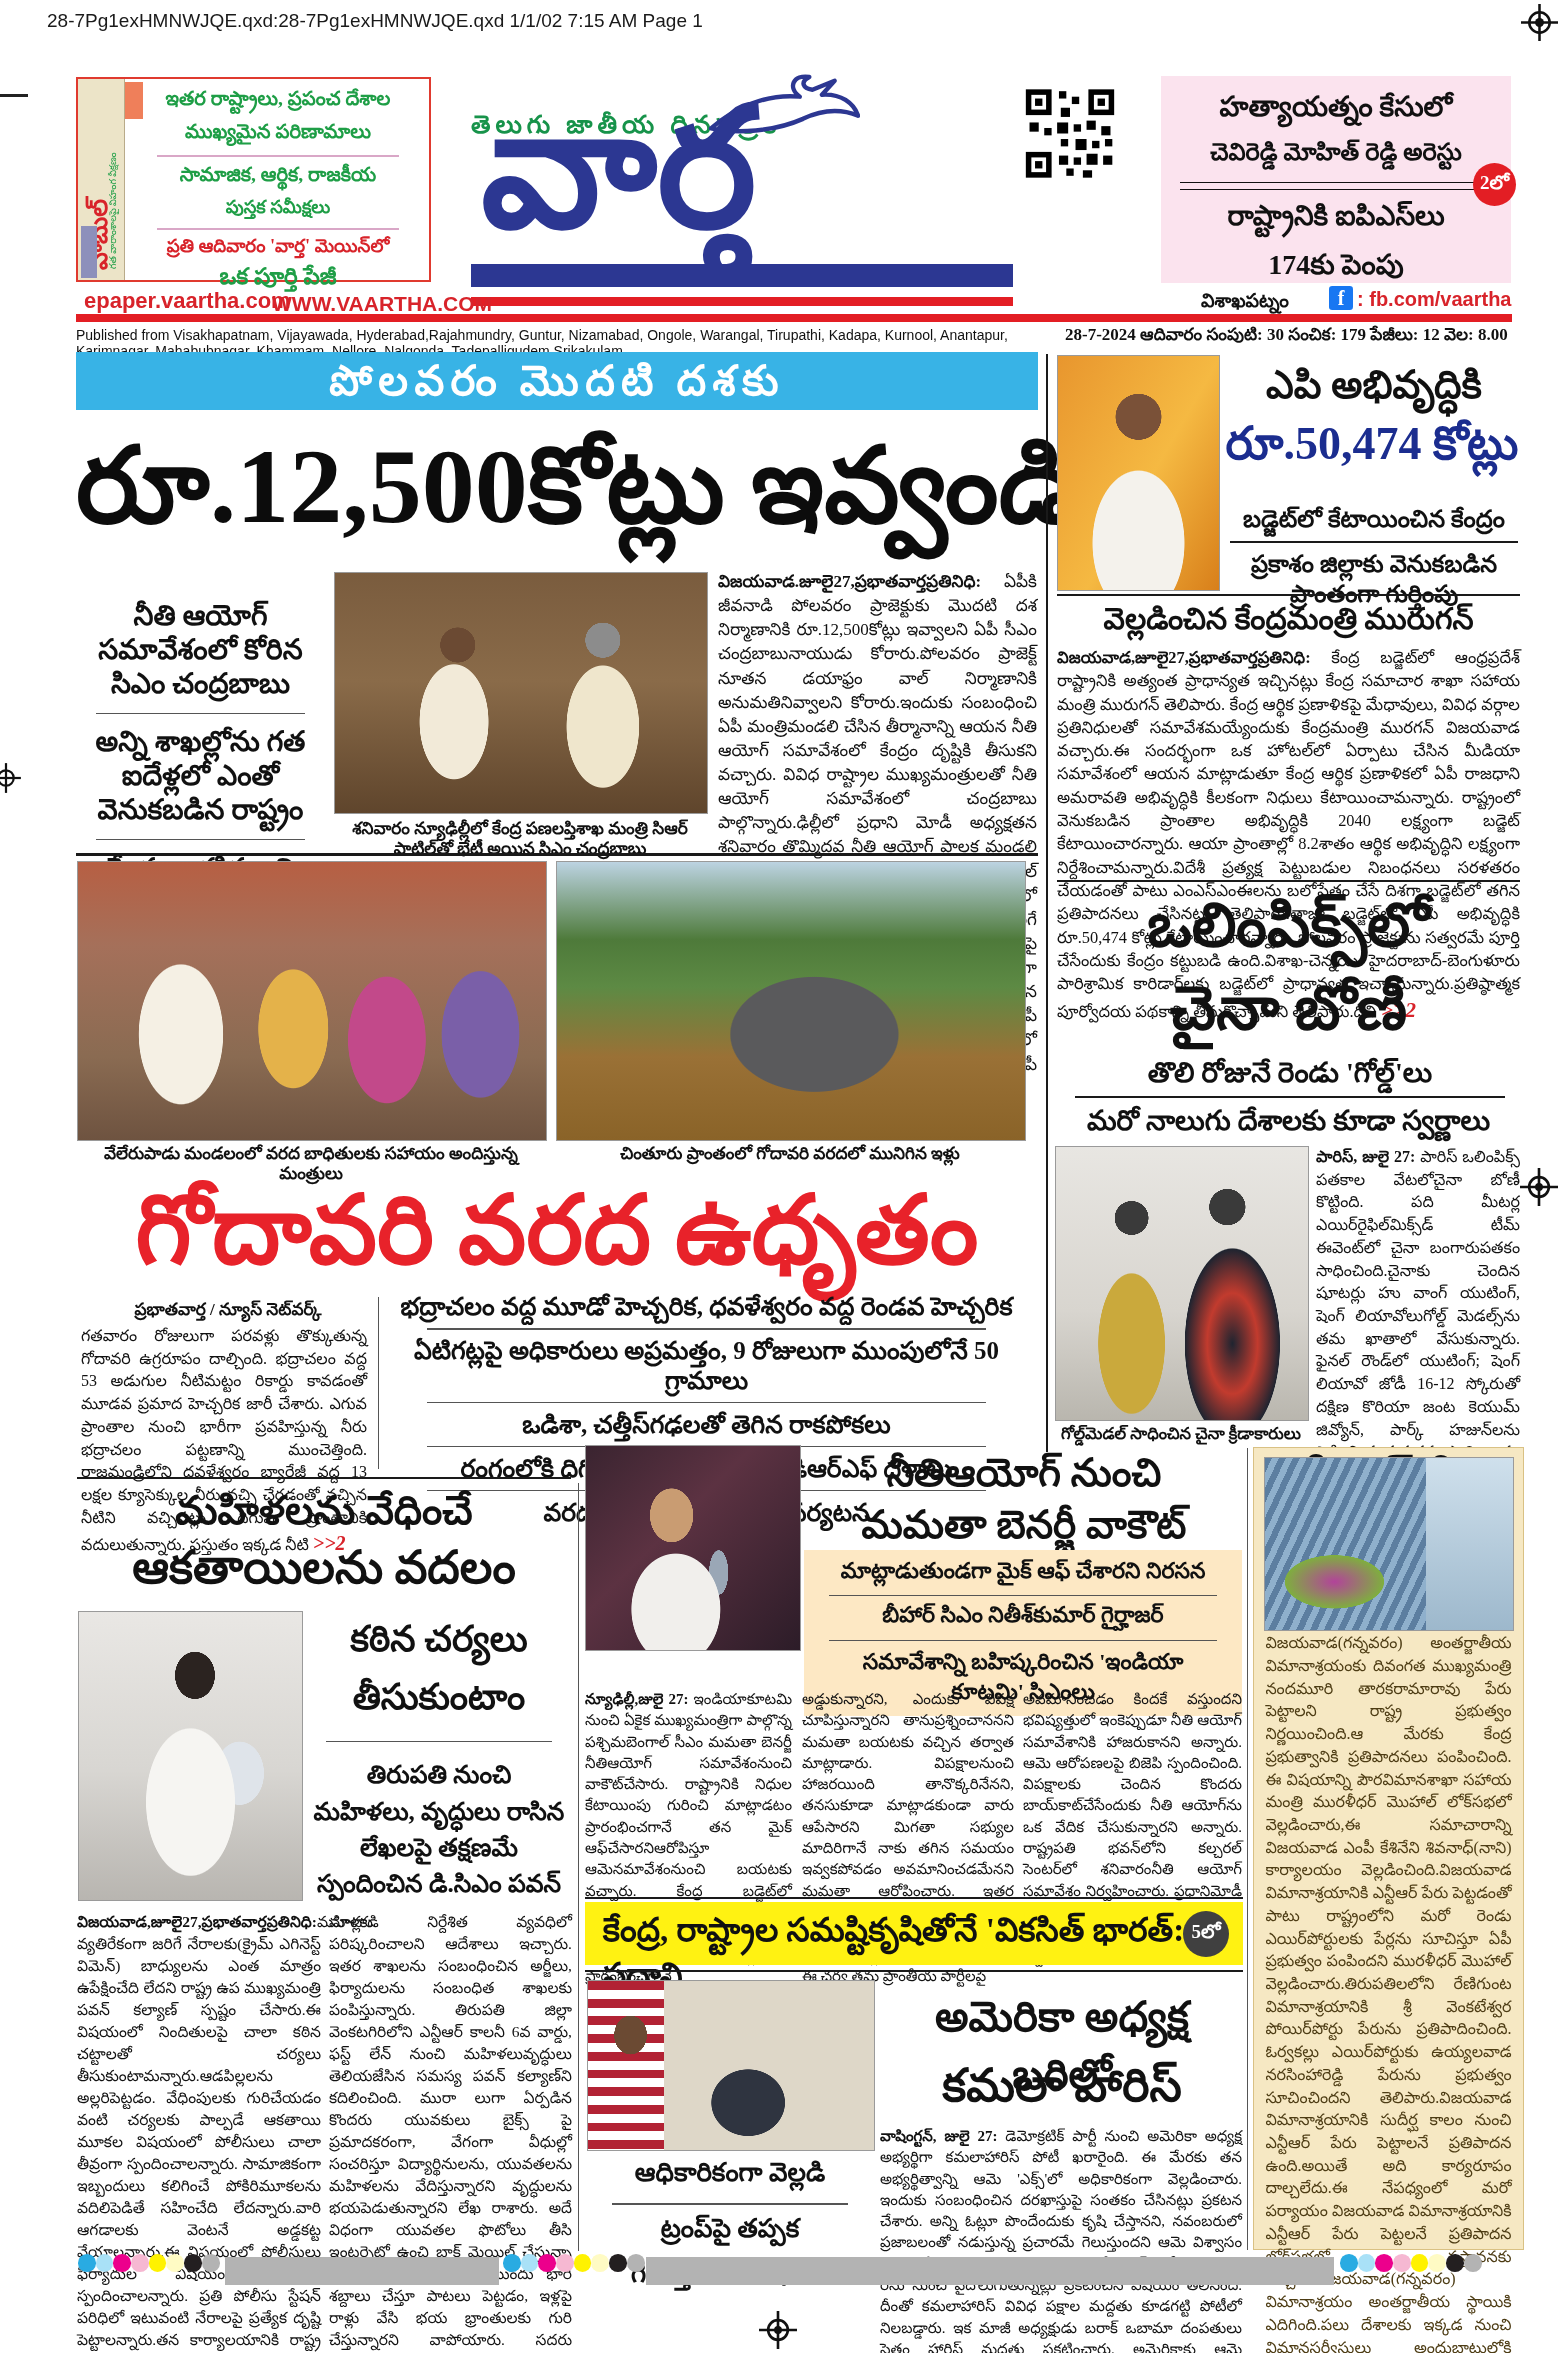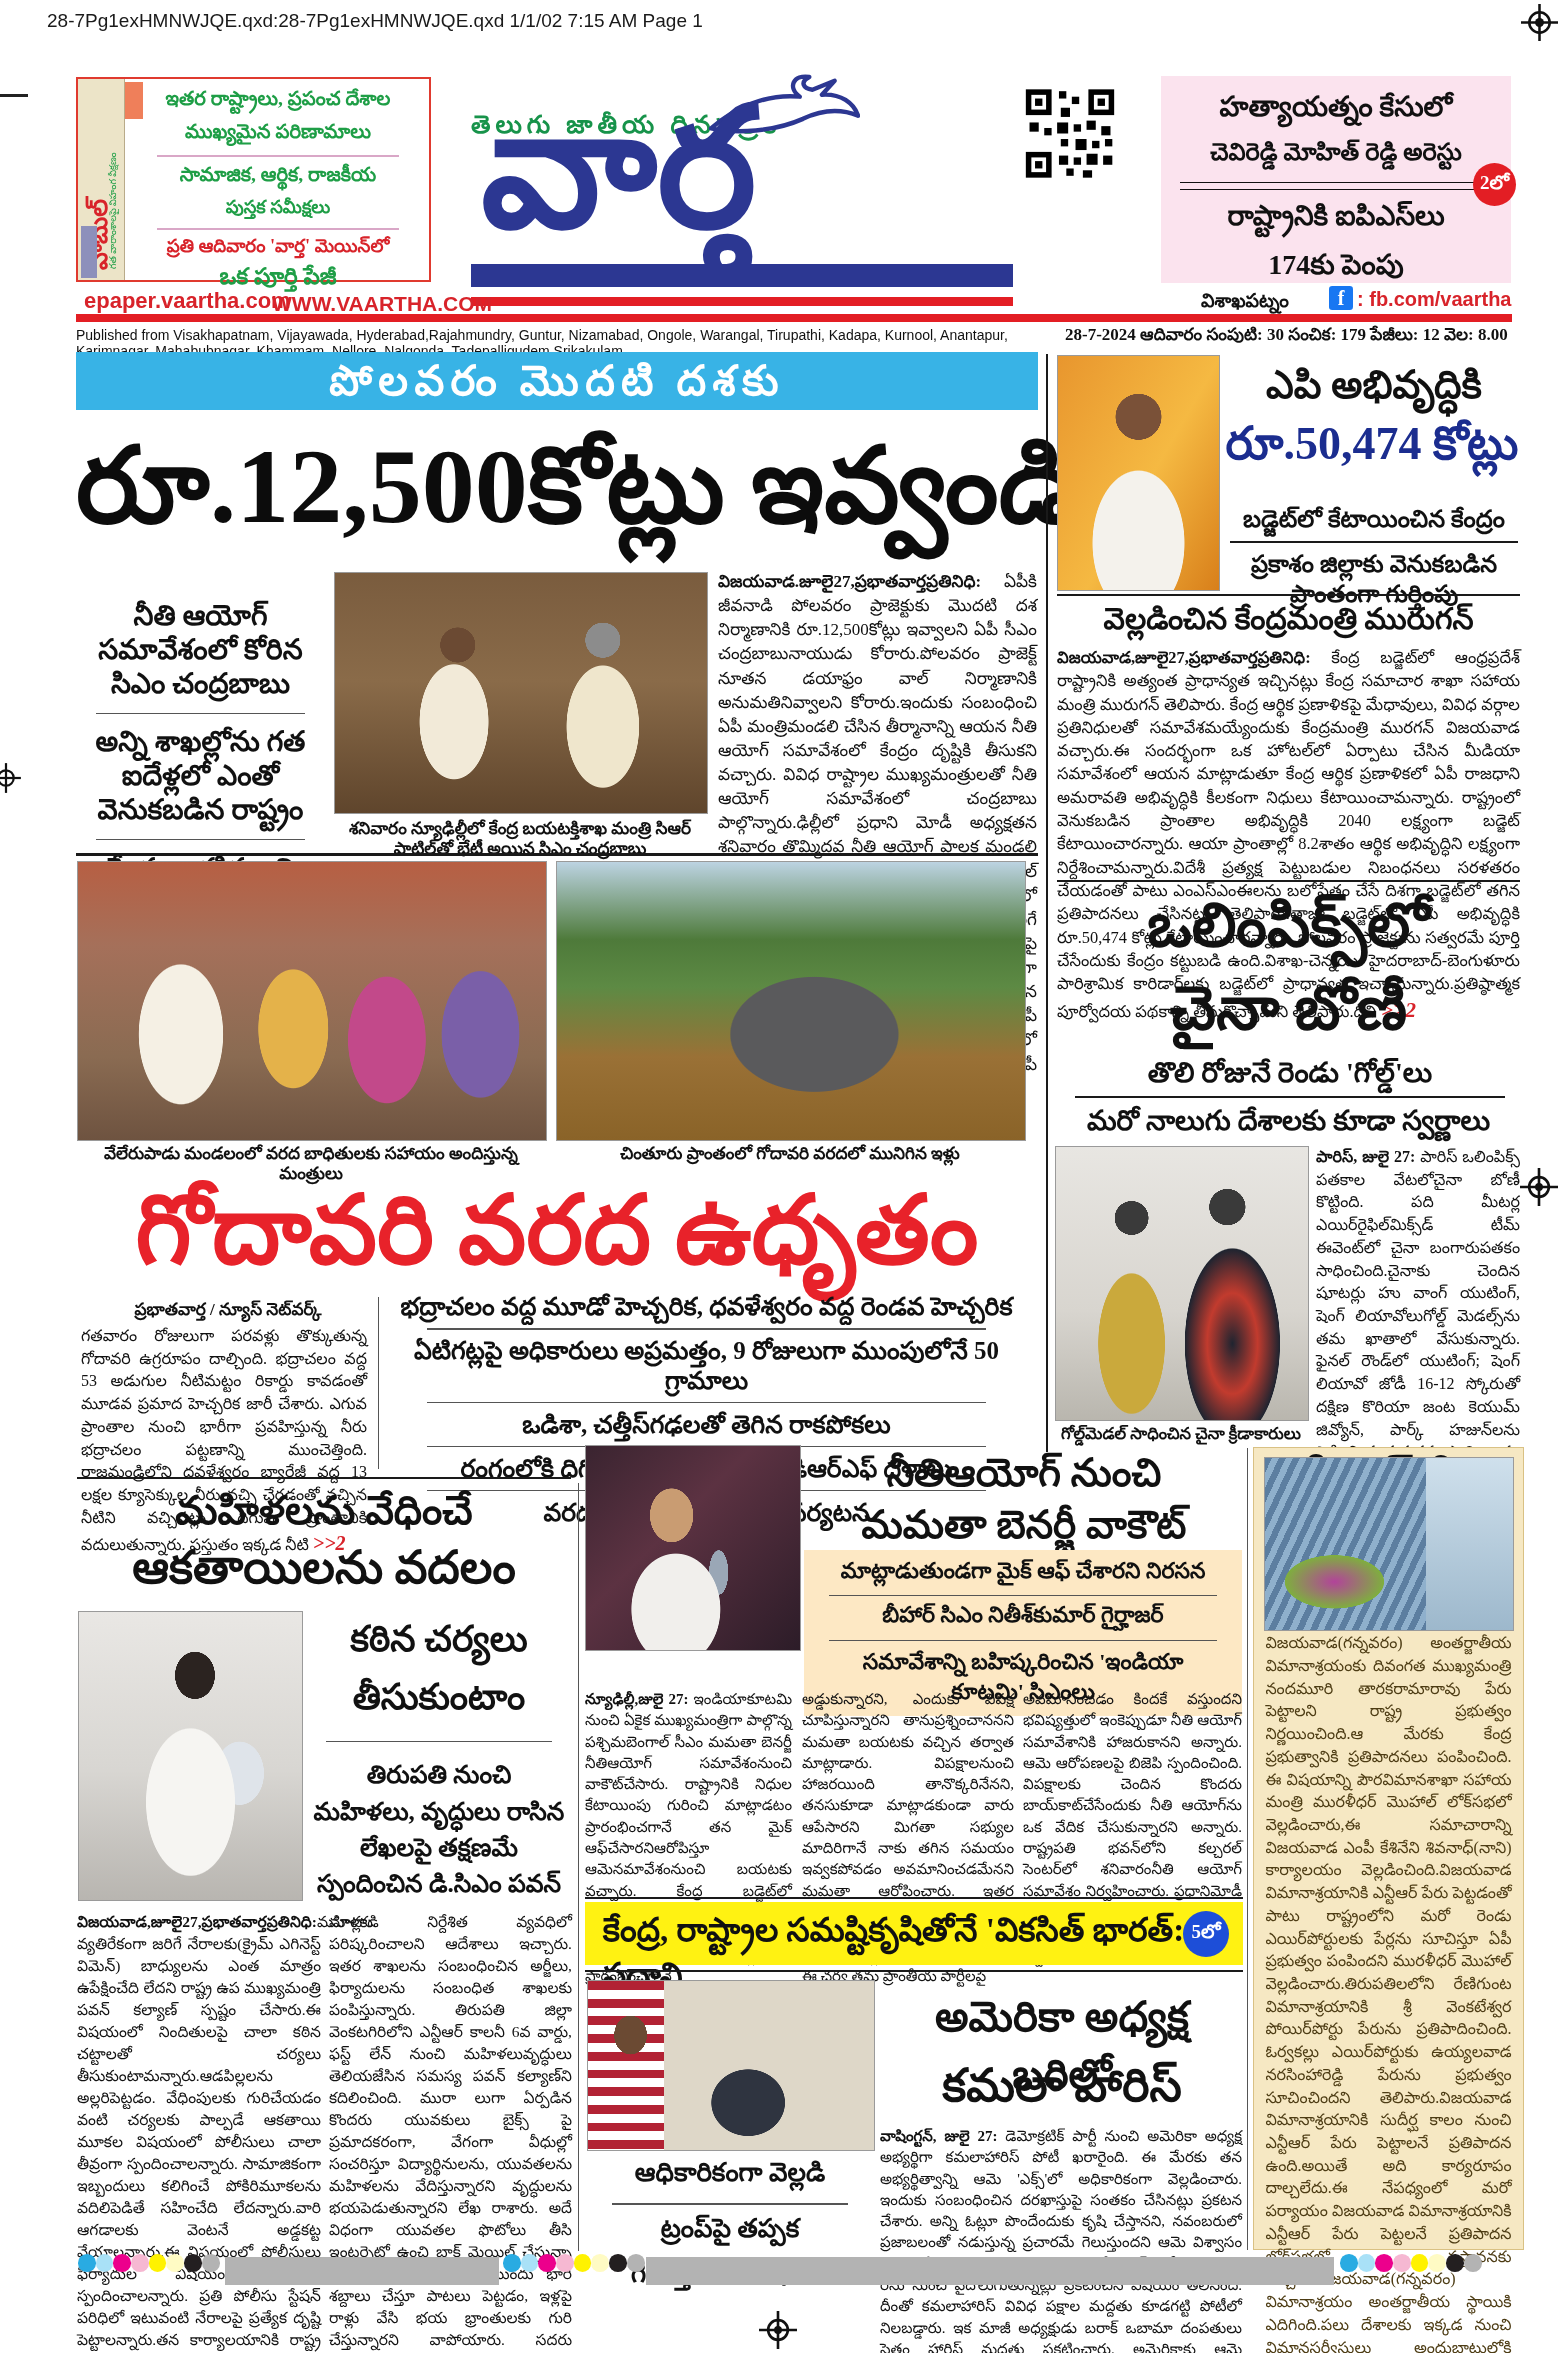--- a/index.html
+++ b/index.html
@@ -150,21 +150,21 @@
     <div class="subhead-item" style="font-size:28.4px;">కేంద్రజలశక్తిమంత్రి సిఆర్ పాటిల్‌తో చంద్రబాబు భేటీ</div>
   </div>
 
   <div class="photo" style="left:334px;top:572px;width:372px;height:240px;
               background:
                 radial-gradient(57px 95px at 32% 62%, #f2ead8 0%, #f2ead8 60%, transparent 61%),
                 radial-gradient(60px 101px at 72% 64%, #efe6cc 0%, #efe6cc 60%, transparent 61%),
                 radial-gradient(29px 29px at 33% 30%, #6b4a33 0%, #6b4a33 60%, transparent 61%),
                 radial-gradient(29px 29px at 72% 28%, #8c8c8c 0%, #8c8c8c 60%, transparent 61%),
                 linear-gradient(180deg, #7a5c3e 0%, #8a6b49 45%, #5f452c 100%);"></div>
-  <div class="abs c cap" style="left:334px;top:819px;width:372px;">శనివారం న్యూఢిల్లీలో కేంద్ర బయటక్తిశాఖ మంత్రి సిఆర్ పాటిల్‌తో భేటీ అయిన సిఎం చంద్రబాబు</div>
+  <div class="abs c cap" style="left:334px;top:819px;width:372px;">శనివారం న్యూఢిల్లీలో కేంద్ర పణలప్తిశాఖ మంత్రి సిఆర్ పాటిల్‌తో భేటీ అయిన సిఎం చంద్రబాబు</div>
 
   <div class="abs body-txt" style="left:718px;top:570px;width:319px;height:281px;font-size:17px;">
     <span class="dl">విజయవాడ.జూలై27,ప్రభాతవార్తప్రతినిధి:</span><span> ఏపీకి జీవనాడి పోలవరం ప్రాజెక్టుకు మొదటి దశ నిర్మాణానికి రూ.12,500కోట్లు ఇవ్వాలని ఏపీ సీఎం చంద్రబాబునాయుడు కోరారు.పోలవరం ప్రాజెక్ట్ నూతన డయాఫ్రం వాల్ నిర్మాణానికి అనుమతినివ్వాలని కోరారు.ఇందుకు సంబంధించి ఏపీ మంత్రిమండలి చేసిన తీర్మానాన్ని ఆయన నీతి ఆయోగ్ సమావేశంలో కేంద్రం దృష్టికి తీసుకని వచ్చారు. వివిధ రాష్ట్రాల ముఖ్యమంత్రులతో నీతి ఆయోగ్ సమావేశంలో చంద్రబాబు పాల్గొన్నారు.ఢిల్లీలో ప్రధాని మోడీ అధ్యక్షతన శనివారం తొమ్మిదవ నీతి ఆయోగ్ పాలక మండలి సమావేశం అయింది. రాష్ట్రపతిభవన్ లోని కల్చరల్ సెంటర్ లో సమావేశం అయింది.ఈ కార్యక్రమంలో సీఎం చంద్రబాబు వికసిత్ 2047 అజెండాగా జరిగే నీతి ఆయోగ్ భేటీలో ఏపీ అభివృద్ధిపై ప్రస్తావించారు. వికసిత్ భారత్ 2047 లో భాగంగా వికసిత్ ఏపీ 2047 విజన్ డాక్యుమెంట్ రూపకల్పన చేపట్టింది. ఆంధ్రప్రదేశ్ ప్రభుత్వం వికసిత్ ఏపీ 2047లో ని అంశాలను నీతి అయోగ్ భేటీలో ప్రస్తావించారు. వికసిత్ భారత్, వికసిత ఏపీ లక్ష్యసాధనకు అమరావతి, పోలవరం</span>
     <span class="more" style="font-size:21.5px;">&gt;&gt;2</span>
   </div>
   <div class="rule" style="left:76px;top:853px;width:962px;height:2.5px;"></div>
 
   <div class="rule" style="left:1046px;top:354px;width:1.9px;height:1098px;"></div>
 
   <div class="photo" style="left:1057px;top:355px;width:161px;height:234px;
@@ -294,21 +294,21 @@
   <div class="abs body-txt" style="left:802px;top:1689px;width:212px;height:204px;font-size:15px;">
     <span>అడ్డుకున్నారని, ఎందుకు వివక్ష చూపిస్తున్నారని తానుప్రశ్నించాననని మమతా బయటకు వచ్చిన తర్వాత మాట్లాడారు. విపక్షాలనుంచి హాజరయింది తానొక్కరినేనని, తనసుకూడా మాట్లాడకుండా వారు ఆపేసారని మిగతా సభ్యుల మాదిరిగానే నాకు తగిన సమయం ఇవ్వకపోవడం అవమానించడమేనని మమతా ఆరోపించారు. ఇతర సభ్యులు 20 నుంచి 25 నిమిషాలవరకూ మాట్లాడారని తనను మాత్రం మాట్లాడనీయలేదని అన్నారు. ఈ చర్య తమ ప్రాంతీయ పార్టీలపై</span>
   </div>
   <div class="abs body-txt" style="left:1023px;top:1689px;width:219px;height:204px;font-size:15px;">
     <span>అవమానించడం కిందకే వస్తుందని భవిష్యత్తులో ఇంకెప్పుడూ నీతి ఆయోగ్ సమావేశానికి హాజరుకానని అన్నారు. ఆమె ఆరోపణలపై బిజెపి స్పందించింది. విపక్షాలకు చెందిన కొందరు బాయ్‌కాట్‌చేసేందుకు నీతి ఆయోగ్‌ను ఒక వేదిక చేసుకున్నారని అన్నారు. రాష్ట్రపతి భవన్‌లోని కల్చరల్ సెంటర్‌లో శనివారంనీతి ఆయోగ్ సమావేశం నిర్వహించారు. ప్రధానిమోడీ అధ్యక్షతన జరిగినీ సమావేశంలో రాష్ట్రాల సీఎంలు కేంద్రపాలితప్రాంతాల లెఫ్టినెంట్</span>
   </div>
 
   <div class="rule" style="left:585px;top:1897px;width:658px;height:1.9px;"></div>
   <div class="abs" style="left:585px;top:1902px;width:658px;height:63px;background:#fff212;">
     <span class="b" style="position:absolute;left:17.7px;top:10px;font-size:33px;">కేంద్ర, రాష్ట్రాల సమష్టికృషితోనే 'వికసిత్ భారత్: ప్రధాని</span>
-    <div class="badge" style="right:14px;top:8.9px;width:46px;height:46px;background:#1d4ed8;font-size:19px;">5లో</div>
+    <div class="badge" style="right:14px;top:8.9px;width:46px;height:46px;background:#404040;font-size:19px;">5లో</div>
   </div>
   <div class="rule" style="left:585px;top:1970px;width:658px;height:1.9px;"></div>
 
   <div class="photo" style="left:587px;top:1980px;width:286px;height:169px;
               background:
                 radial-gradient(28px 33px at 56% 32%, #6b4a33 0%, #6b4a33 58%, transparent 59%),
                 radial-gradient(63px 57px at 56% 72%, #2f3440 0%, #2f3440 58%, transparent 59%),
                 repeating-linear-gradient(180deg, #b22234 0 8.9px, #ffffff 8.9px 17.7px) ,
                 linear-gradient(90deg, transparent 0 76px, #ded7c8 76px 100%);
               background-size:76px 100%, auto, 76px 100%, 100% 100%;

